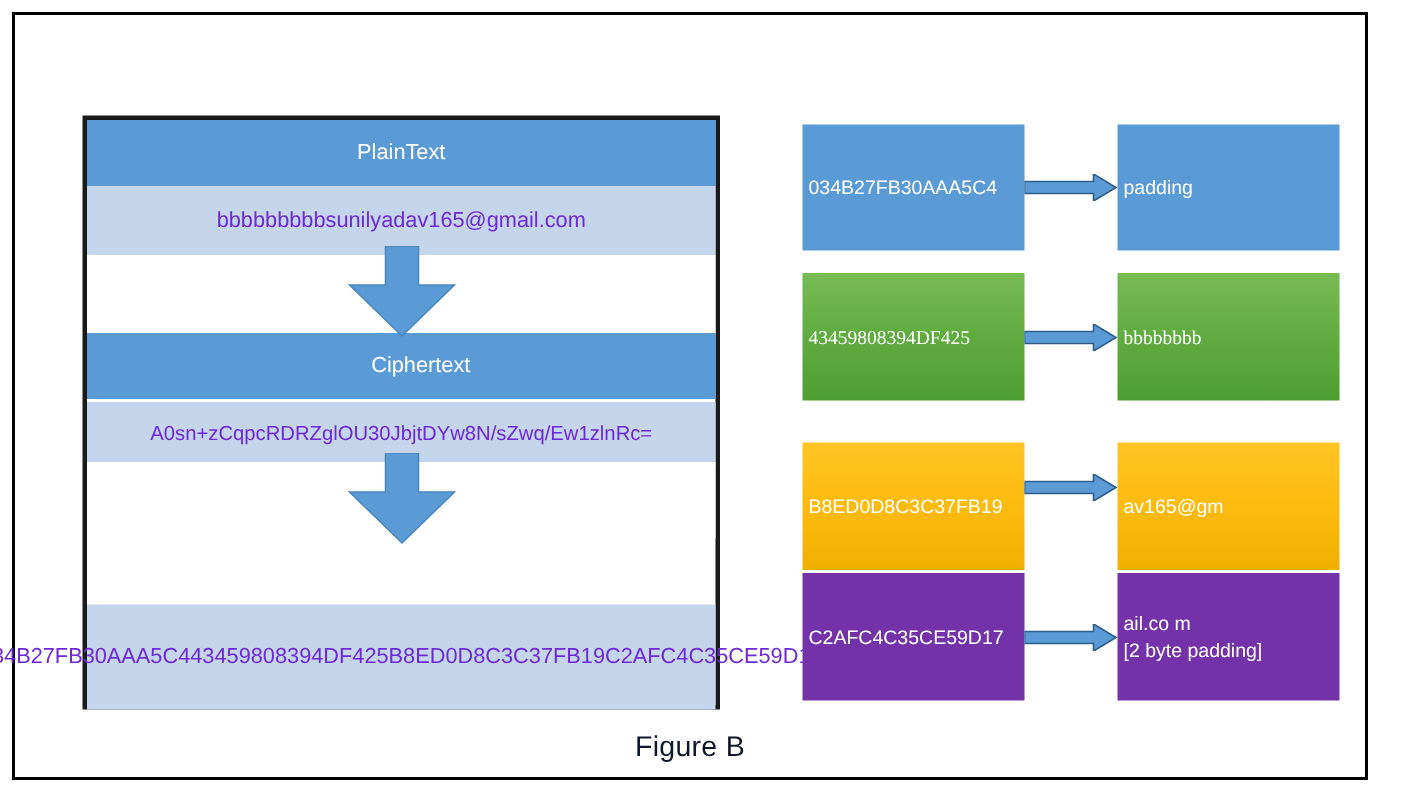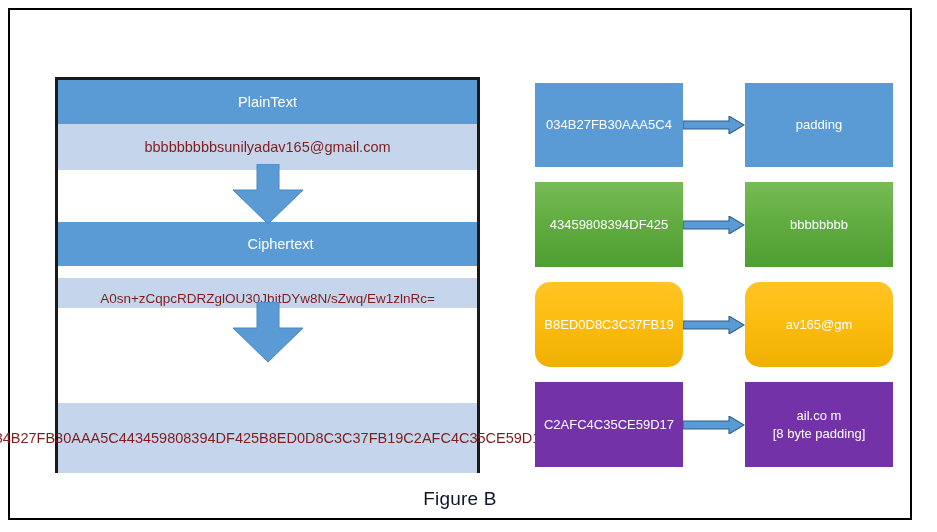--- a/index.html
+++ b/index.html
@@ -48,38 +48,38 @@
     justify-content: center;
     text-align: center;
   }
   .band-header {
     background: #5b9bd5;
     color: #ffffff;
     font-size: 14.5px;
   }
   .band-value {
     background: #c5d5ec;
-    color: #7f1d1d;
+    color: #6d28d9;
     font-size: 14.5px;
     line-height: 1.25;
     padding: 0 6px;
   }
   .band-value.small {
     font-size: 13.5px;
   }
   .band-value.hex {
     font-size: 14.5px;
   }
 
   
   #band-plaintext-header { top: 0px;   height: 44px; }
   #band-plaintext-value  { top: 44px;  height: 46px; }
   #band-gap-1            { top: 90px;  height: 52px; background:#fff; }
   #band-ciphertext-header{ top: 142px; height: 44px; padding-left: 26px; }
-  #band-ciphertext-value { top: 198px; height: 42px; }
+  #band-ciphertext-value { top: 188px; height: 42px; }
   #band-gap-2            { top: 228px; height: 51px; background:#fff; }
   #band-hex-header       { top: 279px; height: 44px; }
   #band-hex-value        { top: 323px; height: 70px; }
 
   
   .down-arrow {
     position: absolute;
     left: 50%;
     transform: translateX(-50%);
     width: 76px;
@@ -92,40 +92,40 @@
 
   
   .block-row {
     position: absolute;
   }
   .blk {
     position: absolute;
     box-sizing: border-box;
     display: flex;
     flex-direction: column;
-    align-items: center;
+    align-items: flex-start;
     justify-content: center;
     color: #ffffff;
     font-size: 13px;
     text-align: center;
     line-height: 1.35;
     padding: 0 4px;
   }
   .blk-left  { left: 525px; width: 148px; }
   .blk-right { left: 735px; width: 148px; }
 
   .c-blue   { background: #5b9bd5; }
   .c-green  { background: linear-gradient(to bottom, #77bb54 0%, #62ad42 45%, #4f9e31 100%); }
   .c-amber  { background: linear-gradient(to bottom, #ffc425 0%, #fdbc10 45%, #f0b000 100%); }
   .c-purple { background: #7432a8; }
 
   
   #row-1 .blk { top: 73px;  height: 84px; }
-  #row-2 .blk { top: 172px; height: 85px; }
-  #row-3 .blk { top: 272px; height: 85px; border-radius: 15px; }
+  #row-2 .blk { top: 172px; height: 85px; font-family: Liberation Serif, serif; }
+  #row-3 .blk { top: 285px; height: 85px; }
   #row-4 .blk { top: 372px; height: 85px; }
 
   .arrow-right {
     position: absolute;
     left: 673px;
     width: 62px;
     height: 18px;
     z-index: 3;
   }
   #row-1 .arrow-right { top: 106px; }
@@ -238,19 +238,19 @@
     <div class="blk blk-left c-purple">
       <span>C2AFC4C35CE59D17</span>
     </div>
     <div class="arrow-right">
       <svg viewBox="0 0 62 18" xmlns="http://www.w3.org/2000/svg">
         <polygon points="0,5 46,5 46,0 61,9 46,18 46,13 0,13" fill="#5b9bd5" stroke="#2e5f8a" stroke-width="1.1"></polygon>
       </svg>
     </div>
     <div class="blk blk-right c-purple">
       <span>ail.co m</span>
-      <span>[8 byte padding]</span>
+      <span>[2 byte padding]</span>
     </div>
   </div>
 
   <div id="figure-caption">Figure B</div>
 
 </div>
 
 </body></html>

